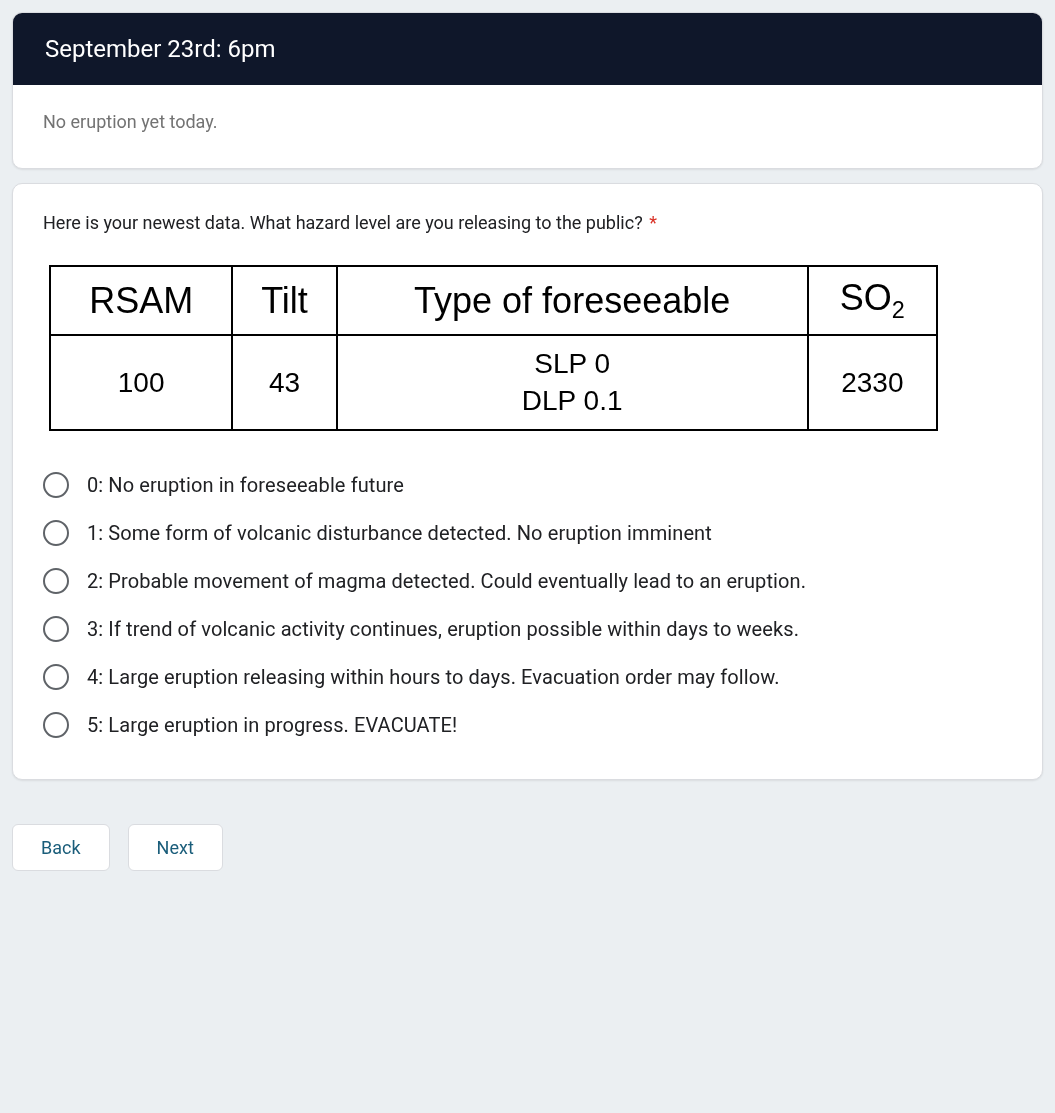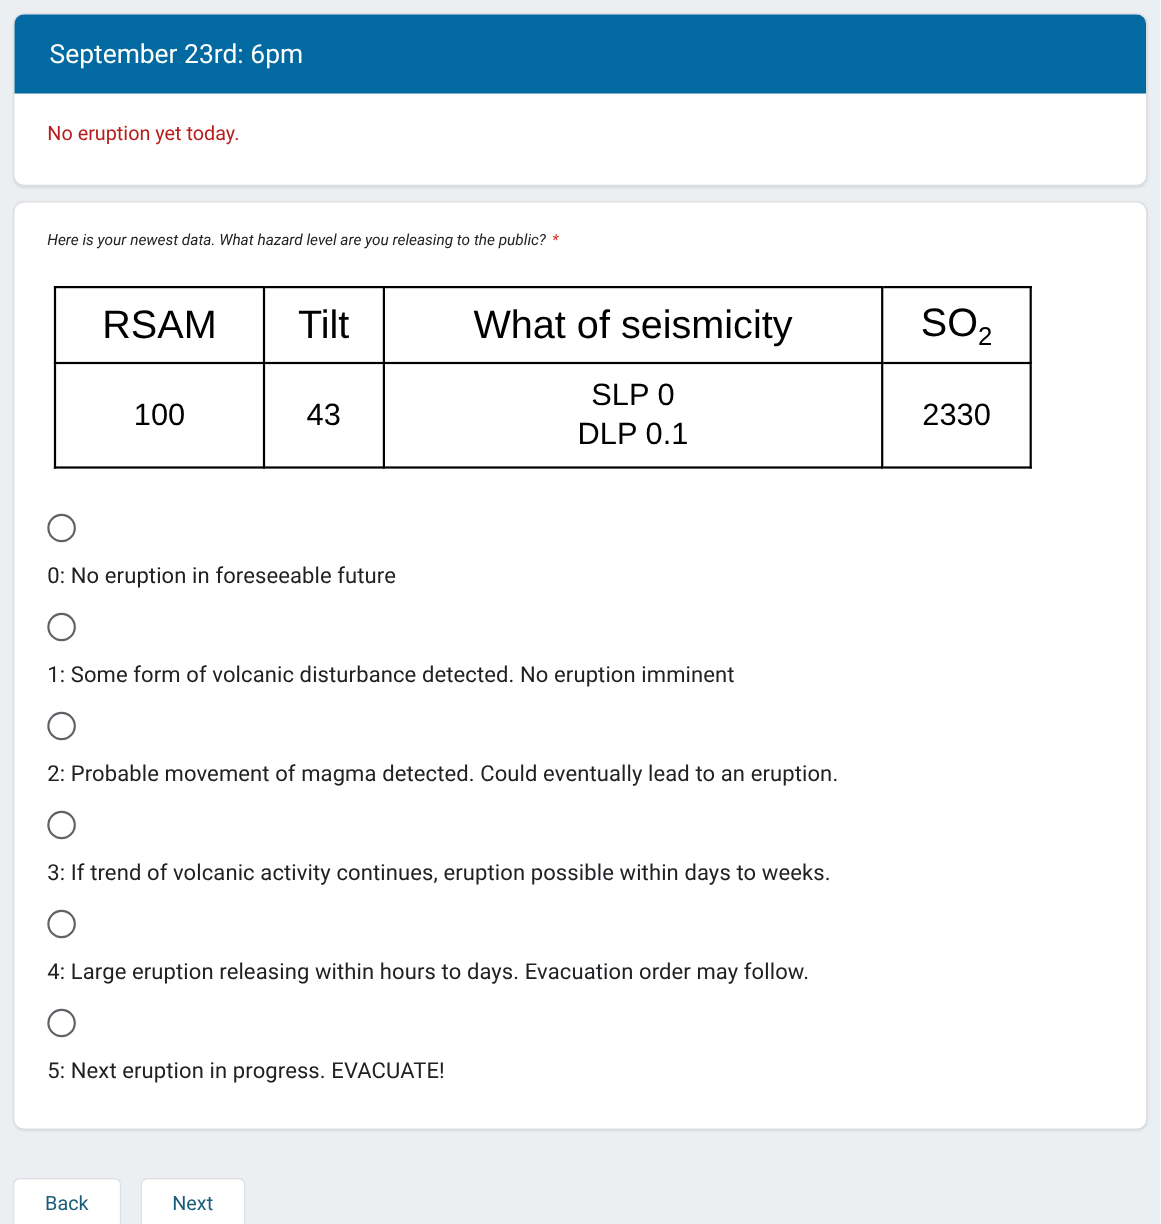--- a/index.html
+++ b/index.html
@@ -11,40 +11,39 @@
     }
     .card {
       background: #fff;
       border-radius: 10px;
       box-shadow: 0 1px 2px rgba(0,0,0,0.08);
       margin-bottom: 14px;
       overflow: hidden;
       border: 1px solid #dadce0;
     }
     .card-header {
-      background: #0369a1;
+      background: #0f172a;
       padding: 22px 32px;
       color: #fff;
       font-size: 24px;
       font-weight: 400;
     }
     .card-body {
       padding: 26px 30px 30px 30px;
     }
     .status-text {
       font-size: 18px;
-      color: #b91c1c;
+      color: #737373;
       padding: 26px 30px 36px 30px;
     }
     .question-text {
-      font-size: 14px;
+      font-size: 18px;
       color: #202124;
       margin-bottom: 30px;
       line-height: 1.4;
-      font-style: italic;
     }
     .required {
       color: #d93025;
       margin-left: 2px;
     }
     .data-table {
       border-collapse: collapse;
       margin: 6px 0 30px 6px;
       width: calc(100% - 80px);
     }
@@ -57,25 +56,24 @@
       font-weight: 400;
       color: #000;
     }
     .data-table th { font-size: 36px; }
     .data-table td { font-size: 28px; }
     .seis-cell { line-height: 1.3; margin-left: 35px; }
     .so2-sub { font-size: 0.65em; vertical-align: sub; }
     .options { margin-top: 10px; }
     .option {
       display: flex;
-      align-items: flex-start;
+      align-items: center;
       gap: 18px;
       padding: 11px 0;
       cursor: pointer;
-      flex-direction: column;
     }
     .radio {
       width: 26px; height: 26px;
       border: 2.5px solid #5f6368;
       border-radius: 50%;
       flex: 0 0 26px;
     }
     .option-label {
       font-size: 20px;
       color: #202124;
@@ -110,21 +108,21 @@
     <div class="question-text">
       <span>Here is your newest data. What hazard level are you releasing to the public?</span>
       <span class="required">*</span>
     </div>
 
     <table class="data-table">
       <tbody>
           <tr>
         <th>RSAM</th>
         <th>Tilt</th>
-        <th>What of seismicity</th>
+        <th>Type of foreseeable</th>
         <th>
           <span>SO</span><span class="so2-sub">2</span>
         </th>
       </tr>
       <tr>
         <td>100</td>
         <td>43</td>
         <td class="seis-cell">
           <div>SLP 0</div>
           <div>DLP 0.1</div>
@@ -150,21 +148,21 @@
       <label class="option">
         <span class="radio"></span>
         <span class="option-label">3: If trend of volcanic activity continues, eruption possible within days to weeks.</span>
       </label>
       <label class="option">
         <span class="radio"></span>
         <span class="option-label">4: Large eruption releasing within hours to days. Evacuation order may follow.</span>
       </label>
       <label class="option">
         <span class="radio"></span>
-        <span class="option-label">5: Next eruption in progress. EVACUATE!</span>
+        <span class="option-label">5: Large eruption in progress. EVACUATE!</span>
       </label>
     </div>
   </div>
 </div>
 
 <div class="nav-buttons">
   <button class="nav-btn">Back</button>
   <button class="nav-btn">Next</button>
 </div>
 

